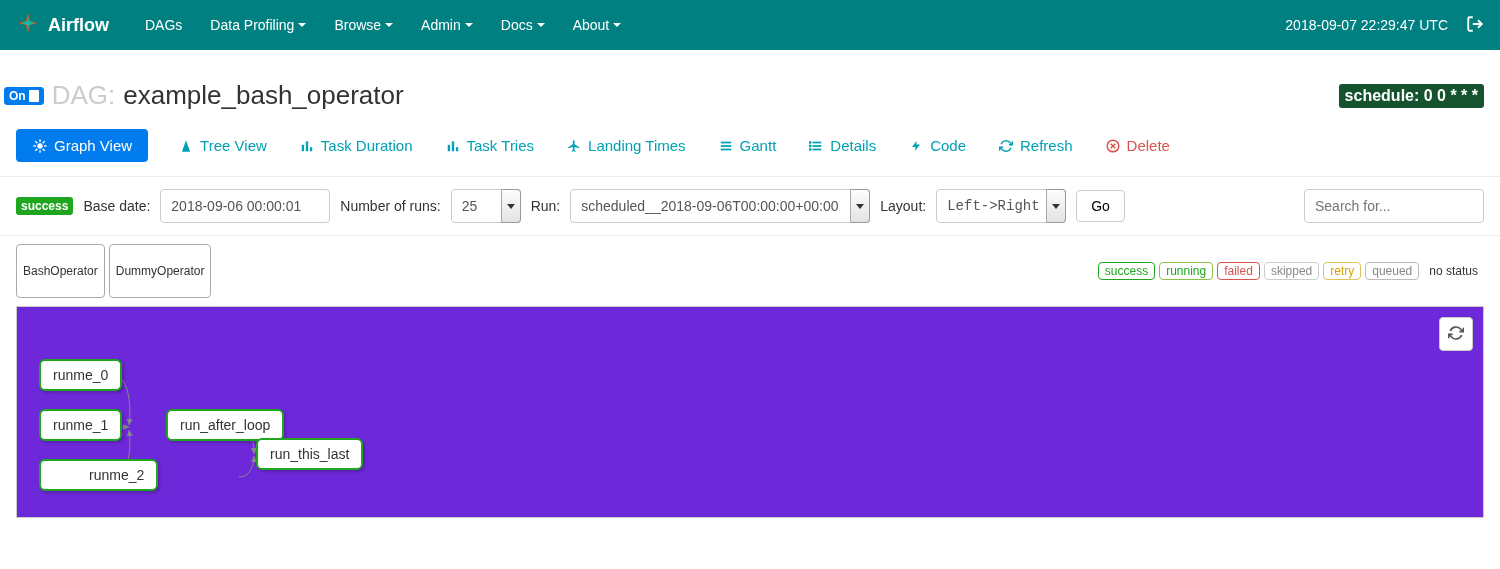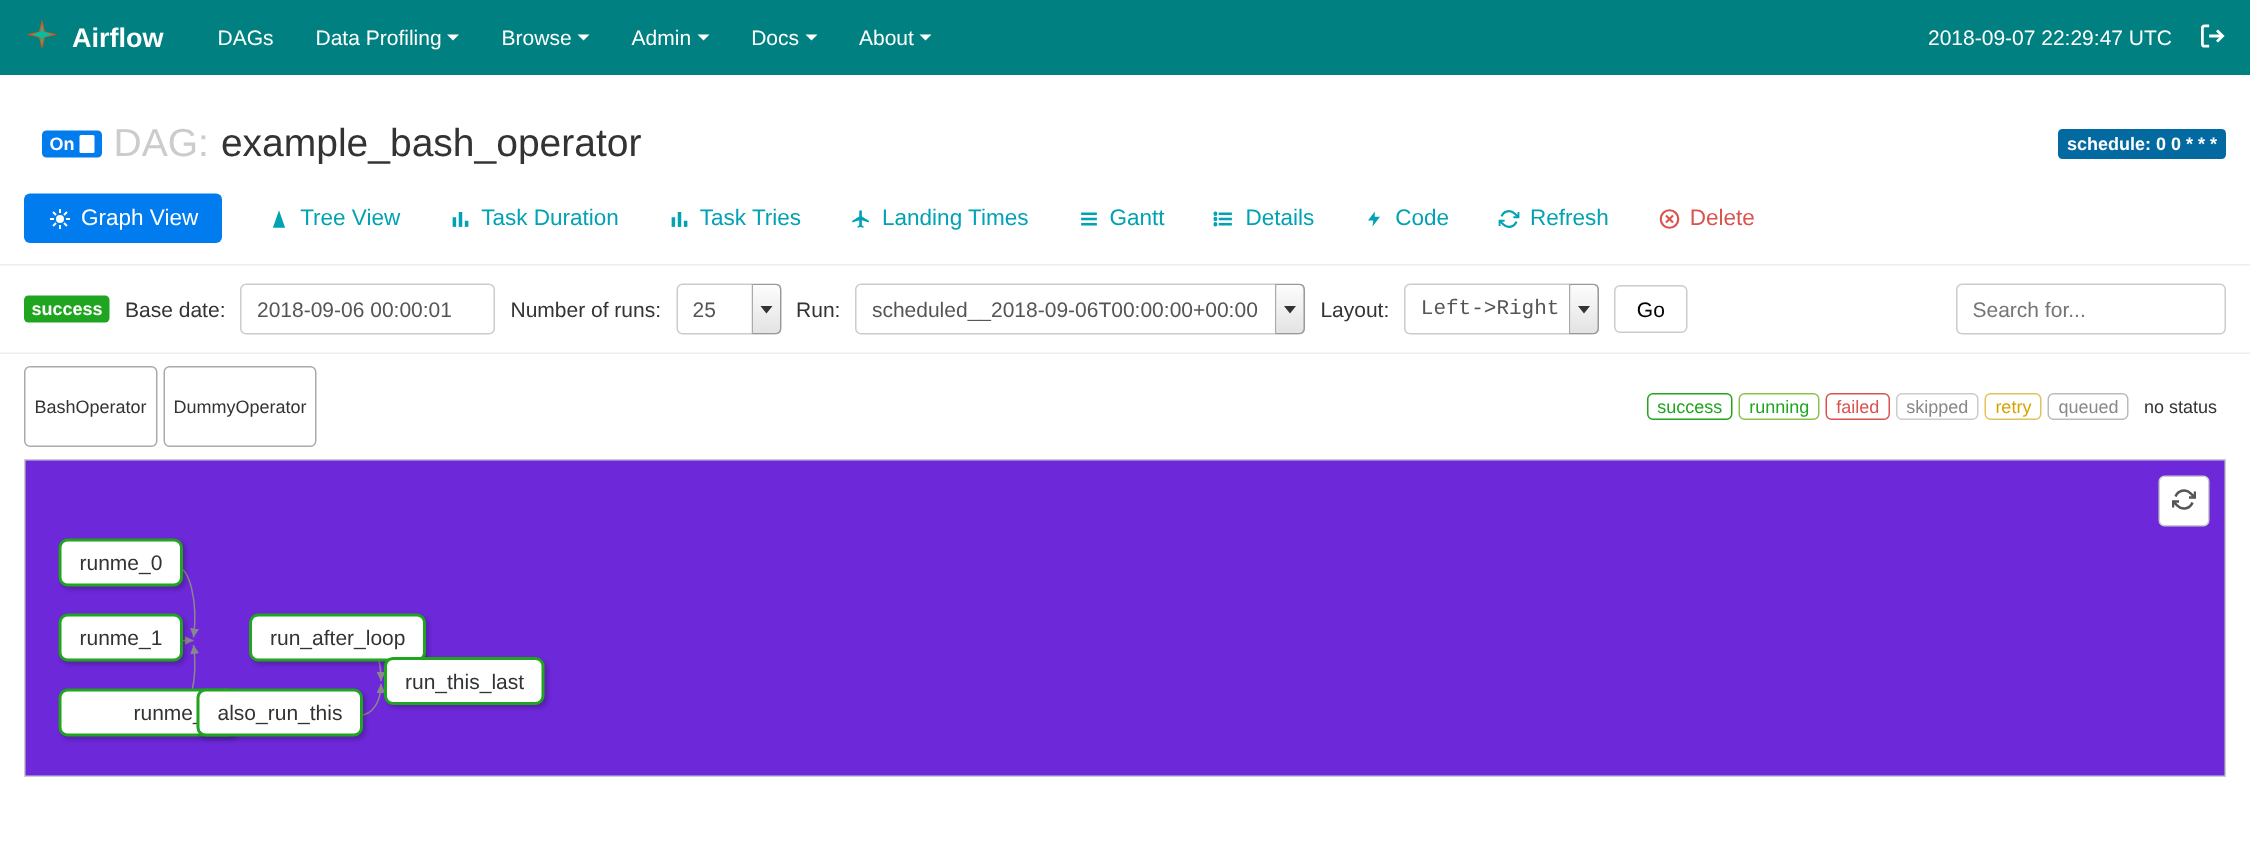--- a/index.html
+++ b/index.html
@@ -57,21 +57,21 @@
     align-items: center;
     color: #fff;
   }
   .navbar-time { margin-right: 18px; font-size: 14px; }
   .logout-icon { cursor: pointer; }
 
   
   .page-header {
     display: flex;
     align-items: center;
-    padding: 30px 16px 10px 28px;
+    padding: 30px 16px 10px 4px;
     position: relative;
   }
   .toggle-on {
     background: #017cee;
     color: #fff;
     border: 1px solid #017cee;
     border-radius: 3px;
     padding: 1px 4px;
     font-size: 12px;
     font-weight: bold;
@@ -93,23 +93,23 @@
     margin-right: 8px;
   }
   .dag-id {
     font-size: 26px;
     font-weight: 500;
     color: #333;
   }
   .schedule-badge {
     position: absolute;
     right: 16px;
-    background: #0369a1;
-    color: #fff;
-    font-size: 12px;
+    background: #14532d;
+    color: #fff;
+    font-size: 16px;
     font-weight: bold;
     padding: 3px 6px;
     border-radius: 3px;
   }
 
   
   .tabs {
     display: flex;
     align-items: center;
     padding: 8px 16px 14px 16px;
@@ -495,15 +495,14 @@
     <path d="M99 120 L112 120" stroke="#888" fill="none" stroke-width="1" marker-end="url(#arrow)"></path>
     <path d="M99 170 C110 170 115 145 112 123" stroke="#888" fill="none" stroke-width="1" marker-end="url(#arrow)"></path>
     <path d="M222 120 C232 120 237 130 237 147" stroke="#888" fill="none" stroke-width="1" marker-end="url(#arrow)"></path>
     <path d="M222 170 C232 170 237 160 237 149" stroke="#888" fill="none" stroke-width="1" marker-end="url(#arrow)"></path>
   </svg>
 
   <div class="node" style="left:22px; top:52px;"><span>runme_0</span></div>
   <div class="node" style="left:22px; top:102px;"><span>runme_1</span></div>
   <div class="node" style="left:22px; top:152px;padding-left:48px;"><span>runme_2</span></div>
   <div class="node" style="left:120px; top:102px;margin-left:29px;"><span>run_after_loop</span></div>
-  <div class="node" style="left:114px; top:152px;"><span>also_run_this</span></div>
   <div class="node" style="left:239px; top:131px;"><span>run_this_last</span></div>
 </div>
 
 </body></html>

